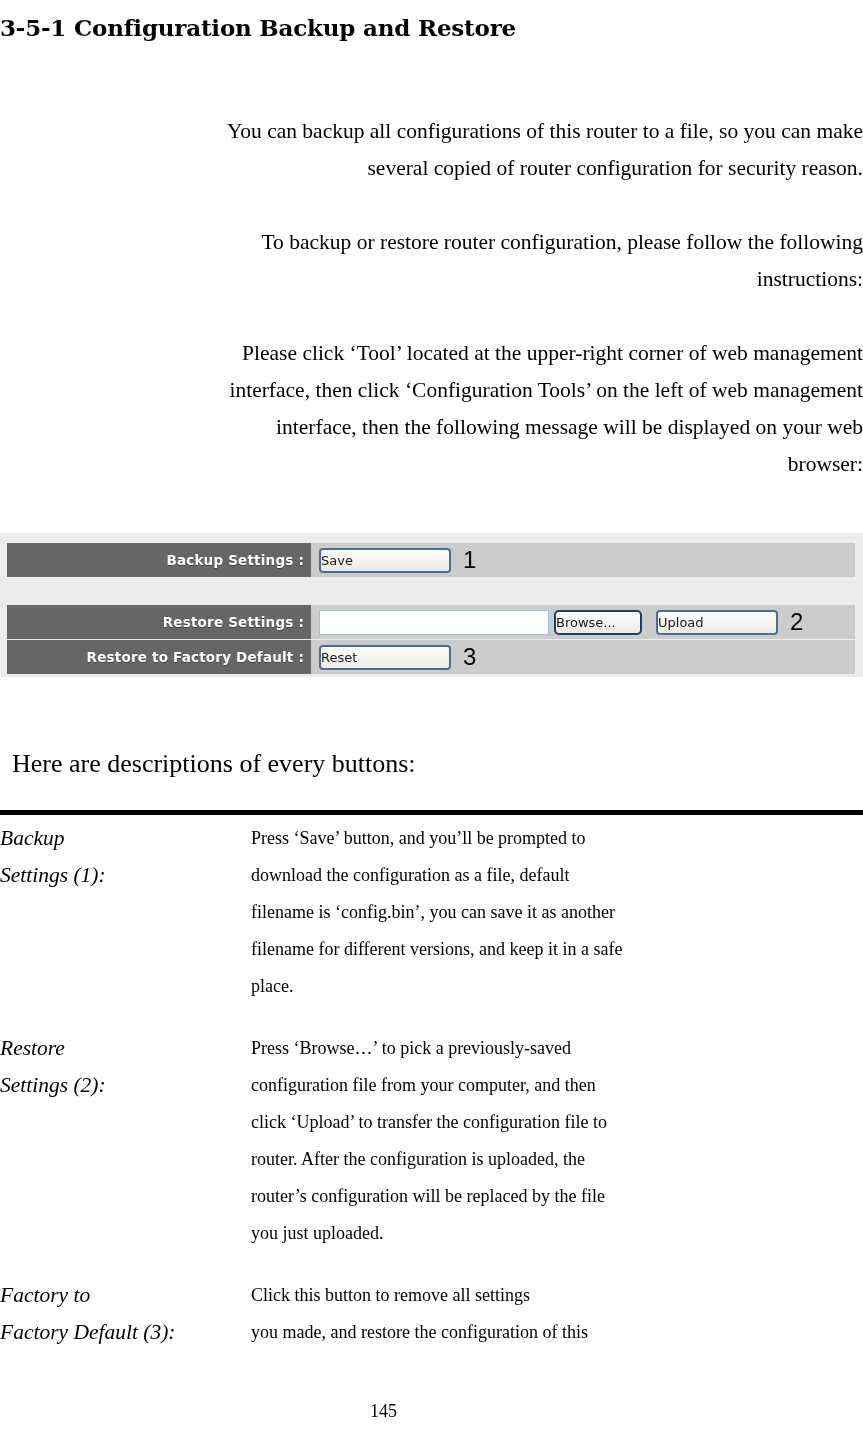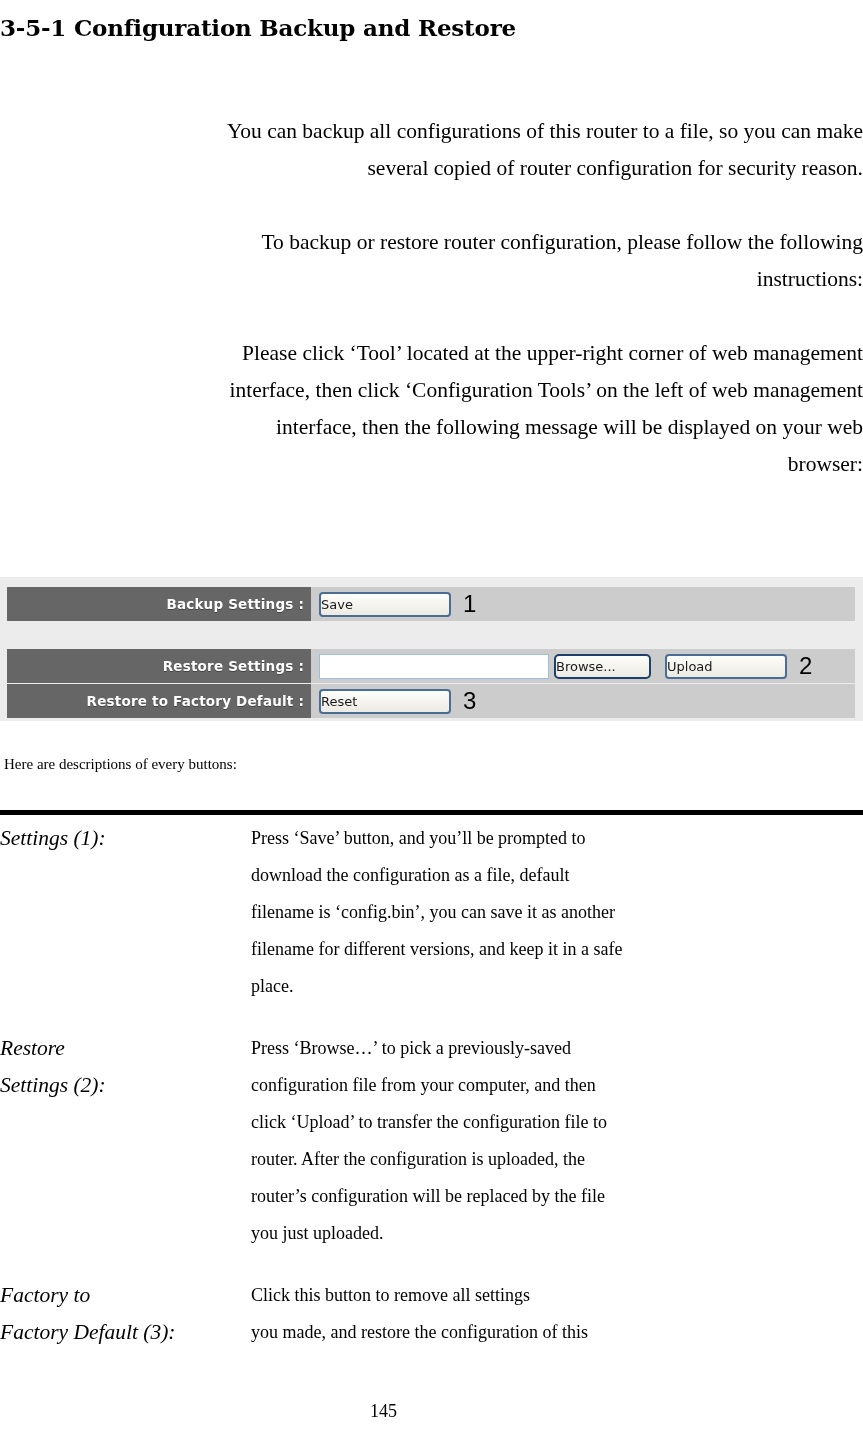--- a/index.html
+++ b/index.html
@@ -49,21 +49,20 @@
 
   
   .ui-panel {
     position: absolute;
     left: 0px;
     top: 533px;
     width: 863px;
     height: 144px;
     background: #ececec;
     box-sizing: border-box;
-    margin-top: 44px;
   }
   .ui-row {
     position: absolute;
     left: 7px;
     width: 848px;
     height: 34px;
     background: #cccccc;
     display: flex;
     align-items: stretch;
     box-sizing: border-box;
@@ -106,21 +105,21 @@
     height: 25px;
     line-height: 21px;
     text-align: left;
     box-sizing: border-box;
     padding: 0;
   }
   .btn-save   { width: 132px; }
   .btn-reset  { width: 132px; }
   .btn-upload { width: 122px; }
   .btn-browse {
-    width: 97px;
+    width: 88px;
     border: 2px solid #1c3f6b;
     border-radius: 5px;
     margin-left: 5px;
   }
 
   .ui-input {
     width: 230px;
     height: 25px;
     background: #ffffff;
     border: 1px solid #9ec0e0;
@@ -136,22 +135,22 @@
     font-size: 24px;
     line-height: 24px;
     color: #000000;
     margin-left: 12px;
     font-weight: 400;
   }
 
   
   .lead {
     position: absolute;
-    left: 4px;
-    font-size: 15px;
+    left: 12px;
+    font-size: 26px;
     line-height: 32px;
     white-space: nowrap;
   }
 
   
   .rule {
     position: absolute;
     left: 0px;
     top: 810px;
     width: 863px;
@@ -253,20 +252,21 @@
   </div>
 
   <div class="lead" style="top:748px;">Here are descriptions of every buttons:</div>
 
   <div class="rule"></div>
 
   <div class="desc-table">
 
     <div class="desc-row">
       <div class="desc-term">
+        <span>Backup</span>
         <span>Settings (1):</span>
       </div>
       <div class="desc-def">
         <span>Press ‘Save’ button, and you’ll be prompted to</span>
         <span>download the configuration as a file, default</span>
         <span>filename is ‘config.bin’, you can save it as another</span>
         <span>filename for different versions, and keep it in a safe</span>
         <span>place.</span>
       </div>
     </div>

